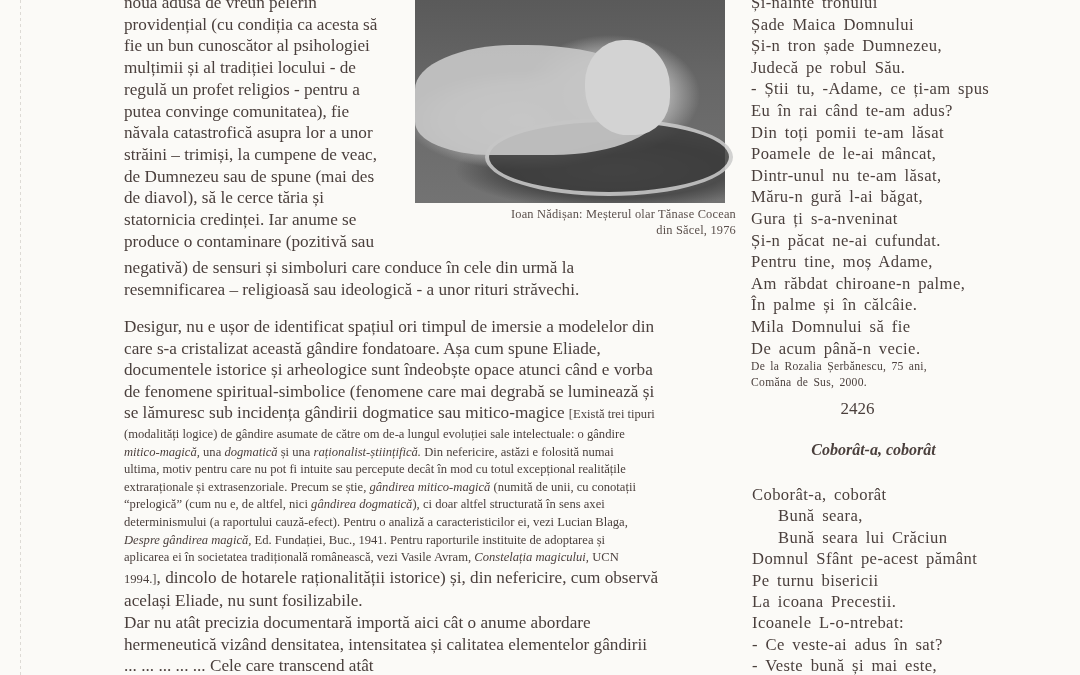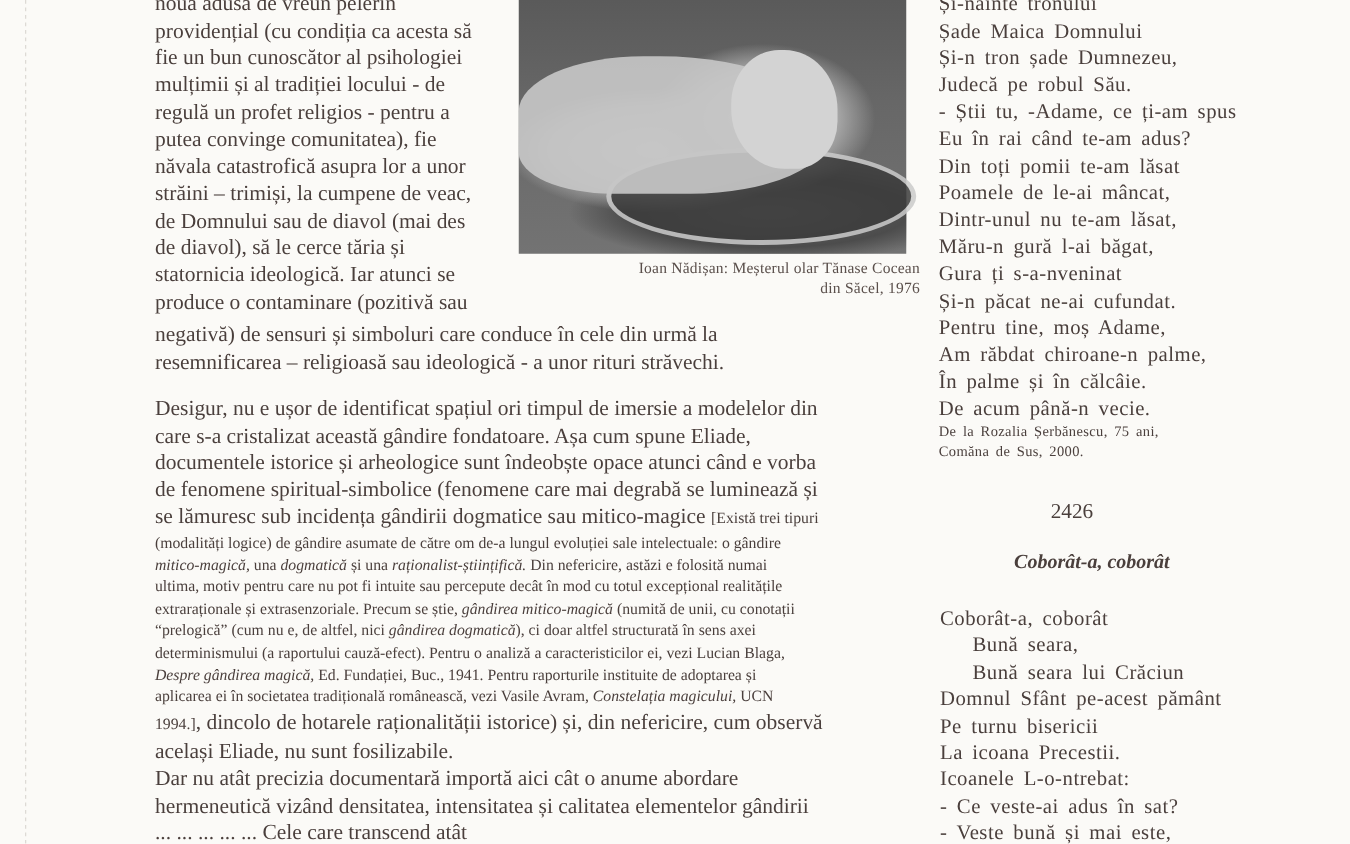--- a/index.html
+++ b/index.html
@@ -68,23 +68,23 @@
 
 <div class="top-text">
   <span class="line">nouă adusă de vreun pelerin</span>
   <span class="line">providențial (cu condiția ca acesta să</span>
   <span class="line">fie un bun cunoscător al psihologiei</span>
   <span class="line">mulțimii și al tradiției locului - de</span>
   <span class="line">regulă un profet religios - pentru a</span>
   <span class="line">putea convinge comunitatea), fie</span>
   <span class="line">năvala catastrofică asupra lor a unor</span>
   <span class="line">străini – trimiși, la cumpene de veac,</span>
-  <span class="line">de Domnului sau de diavol (mai des</span>
+  <span class="line">de Dumnezeu sau de spune (mai des</span>
   <span class="line">de diavol), să le cerce tăria și</span>
-  <span class="line">statornicia ideologică. Iar atunci se</span>
+  <span class="line">statornicia credinței. Iar anume se</span>
   <span class="line">produce o contaminare (pozitivă sau</span>
 </div>
 
 <div class="photo">
   <div class="plate"></div>
   <div class="hand"></div>
   <div class="fingers"></div>
 </div>
 <div class="caption">
   <span class="line">Ioan Nădișan: Meșterul olar Tănase Cocean</span>
@@ -129,20 +129,21 @@
   <span class="line">Eu în rai când te-am adus?</span>
   <span class="line">Din toți pomii te-am lăsat</span>
   <span class="line">Poamele de le-ai mâncat,</span>
   <span class="line">Dintr-unul nu te-am lăsat,</span>
   <span class="line">Măru-n gură l-ai băgat,</span>
   <span class="line">Gura ți s-a-nveninat</span>
   <span class="line">Și-n păcat ne-ai cufundat.</span>
   <span class="line">Pentru tine, moș Adame,</span>
   <span class="line">Am răbdat chiroane-n palme,</span>
   <span class="line">În palme și în călcâie.</span>
+  <span class="line">Mila Domnului să fie</span>
   <span class="line">De acum până-n vecie.</span>
   <span class="line source">De la Rozalia Șerbănescu, 75 ani,</span>
   <span class="line source">Comăna de Sus, 2000.</span>
 </div>
 
 <div class="poem-num">2426</div>
 <div class="poem-title">Coborât-a, coborât</div>
 
 <div class="poem2">
   <span class="line">Coborât-a, coborât</span>

